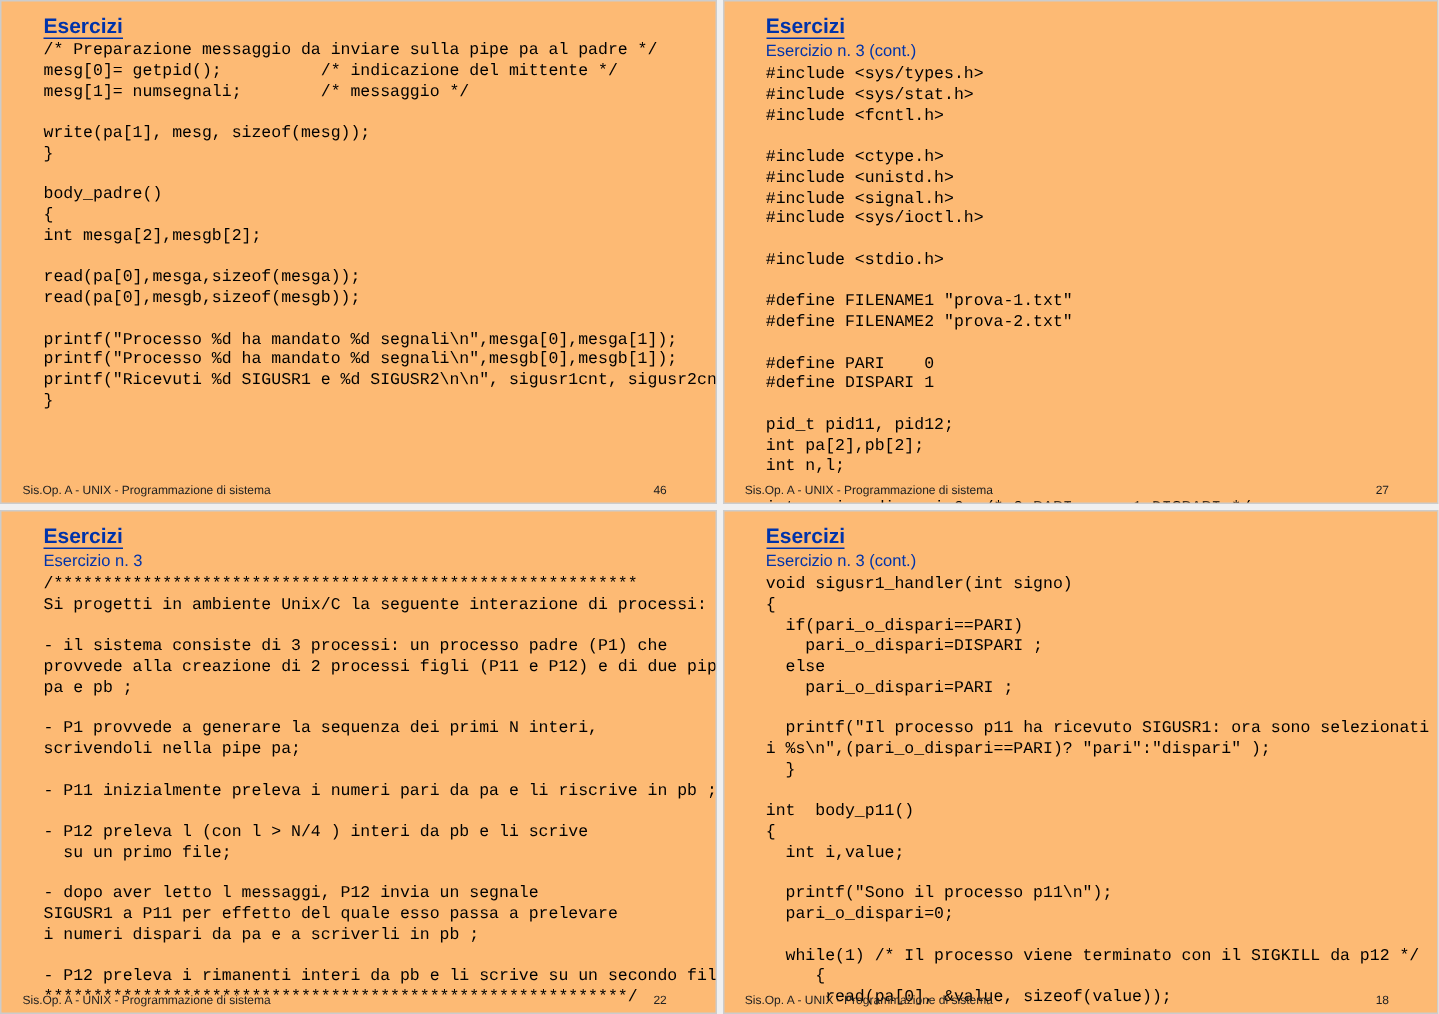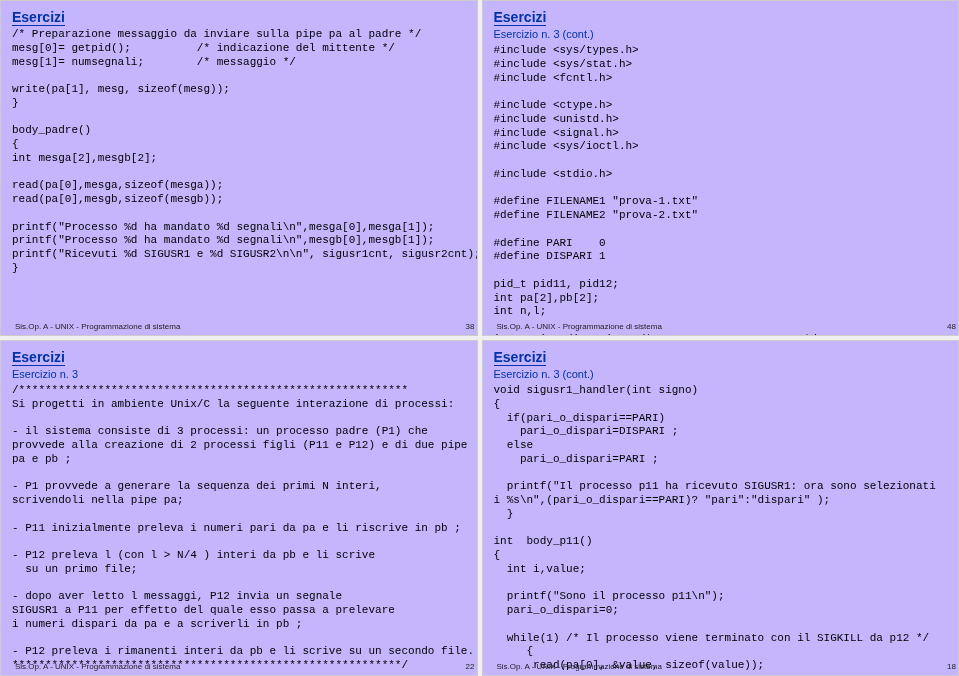--- a/index.html
+++ b/index.html
@@ -10,23 +10,23 @@
     font-size: 9px;
     width: 959px;
     height: 676px;
     display: grid;
     grid-template-columns: 1fr 1fr;
     grid-template-rows: 1fr 1fr;
     gap: 4px;
     box-sizing: border-box;
   }
   .slide {
-    background: #c4b5fd;
+    background: #fdba74;
     border: 1px solid #ccc;
-    padding: 8px 14px 18px 11px;
+    padding: 8px 14px 18px 28px;
     position: relative;
     box-sizing: border-box;
     overflow: hidden;
   }
   .head {
     font-weight: bold;
     font-size: 14px;
     color: #0033aa;
     border-bottom: 1px solid #0033aa;
     display: inline-block;
@@ -41,21 +41,21 @@
     font-family: "Courier New", monospace;
     font-size: 11px;
     white-space: pre;
     margin: 0;
     line-height: 1.25;
   }
   .footer {
     position: absolute;
     bottom: 4px;
     left: 14px;
-    right: 2px;
+    right: 32px;
     font-size: 8px;
     color: #222;
   }
   .footer .pnum {
     float: right;
   }
 </style>
 </head>
 <body>
 
@@ -74,21 +74,21 @@
 
 read(pa[0],mesga,sizeof(mesga));
 read(pa[0],mesgb,sizeof(mesgb));
 
 printf("Processo %d ha mandato %d segnali\n",mesga[0],mesga[1]);
 printf("Processo %d ha mandato %d segnali\n",mesgb[0],mesgb[1]);
 printf("Ricevuti %d SIGUSR1 e %d SIGUSR2\n\n", sigusr1cnt, sigusr2cnt);
 }</pre>
   <div class="footer">
     <span>Sis.Op. A - UNIX - Programmazione di sistema</span>
-    <span class="pnum">38</span>
+    <span class="pnum">46</span>
   </div>
 </div>
 
 <div class="slide">
   <div class="head">Esercizi</div>
   <div class="sub">Esercizio n. 3 (cont.)</div>
   <pre class="code">#include &lt;sys/types.h&gt;
 #include &lt;sys/stat.h&gt;
 #include &lt;fcntl.h&gt;
 
@@ -106,21 +106,21 @@
 #define DISPARI 1
 
 pid_t pid11, pid12;
 int pa[2],pb[2];
 int n,l;
 
 int pari_o_dispari=0; /* 0 PARI  --- 1 DISPARI */
 /* Continua … */</pre>
   <div class="footer">
     <span>Sis.Op. A - UNIX - Programmazione di sistema</span>
-    <span class="pnum">48</span>
+    <span class="pnum">27</span>
   </div>
 </div>
 
 <div class="slide">
   <div class="head">Esercizi</div>
   <div class="sub">Esercizio n. 3</div>
   <pre class="code">/***********************************************************
 Si progetti in ambiente Unix/C la seguente interazione di processi:
 
 - il sistema consiste di 3 processi: un processo padre (P1) che

